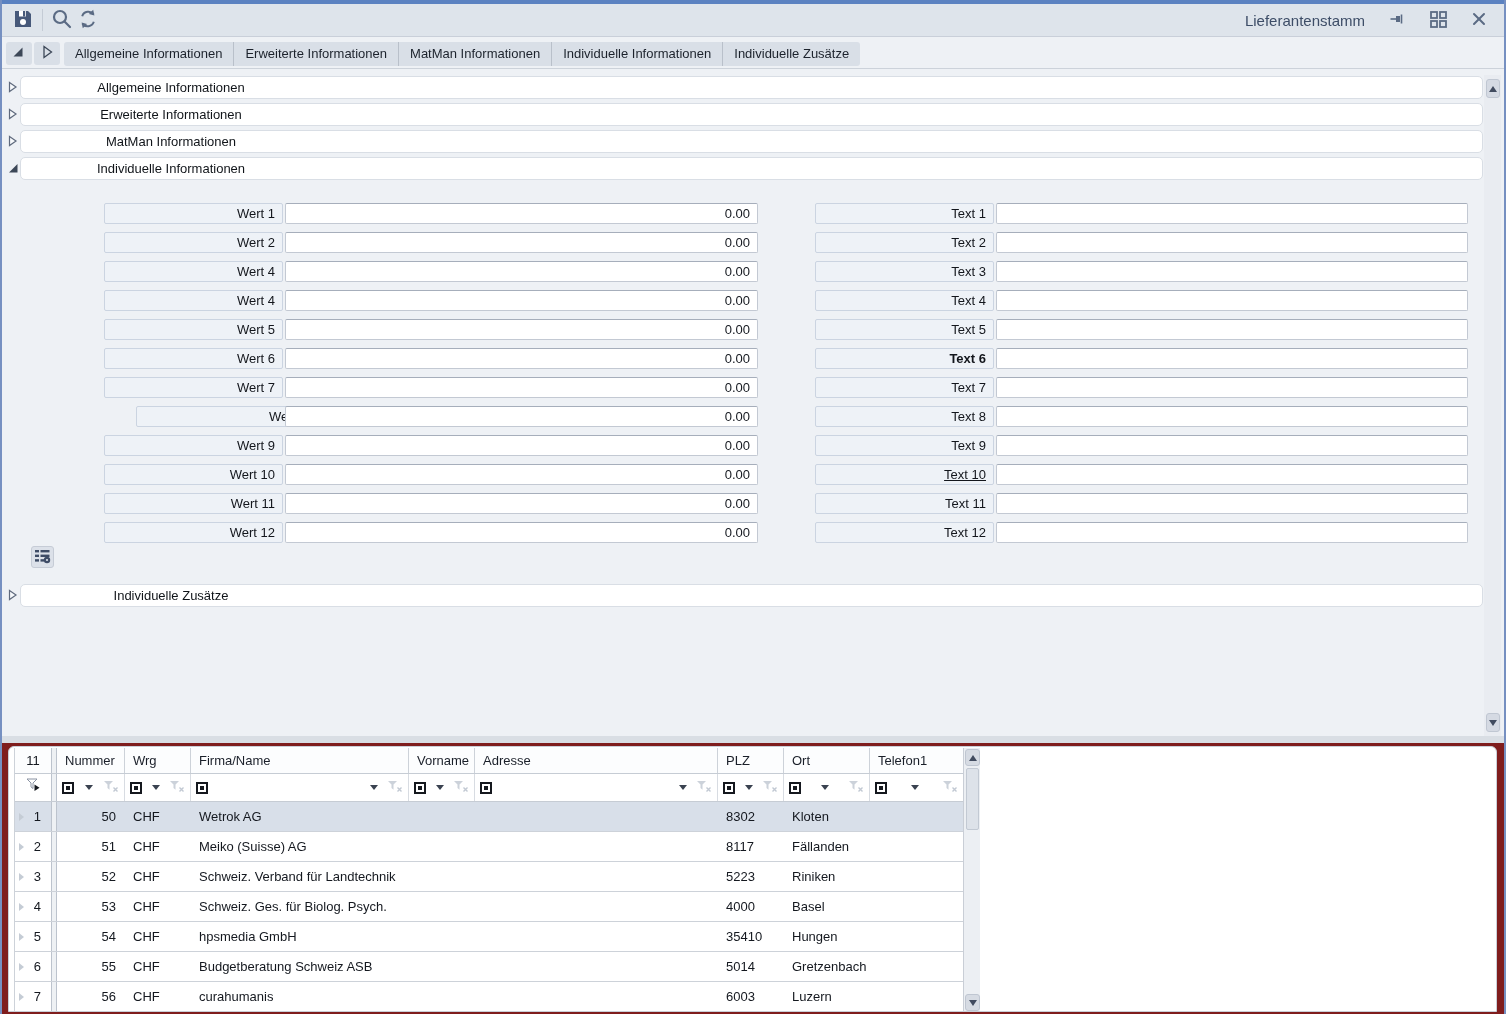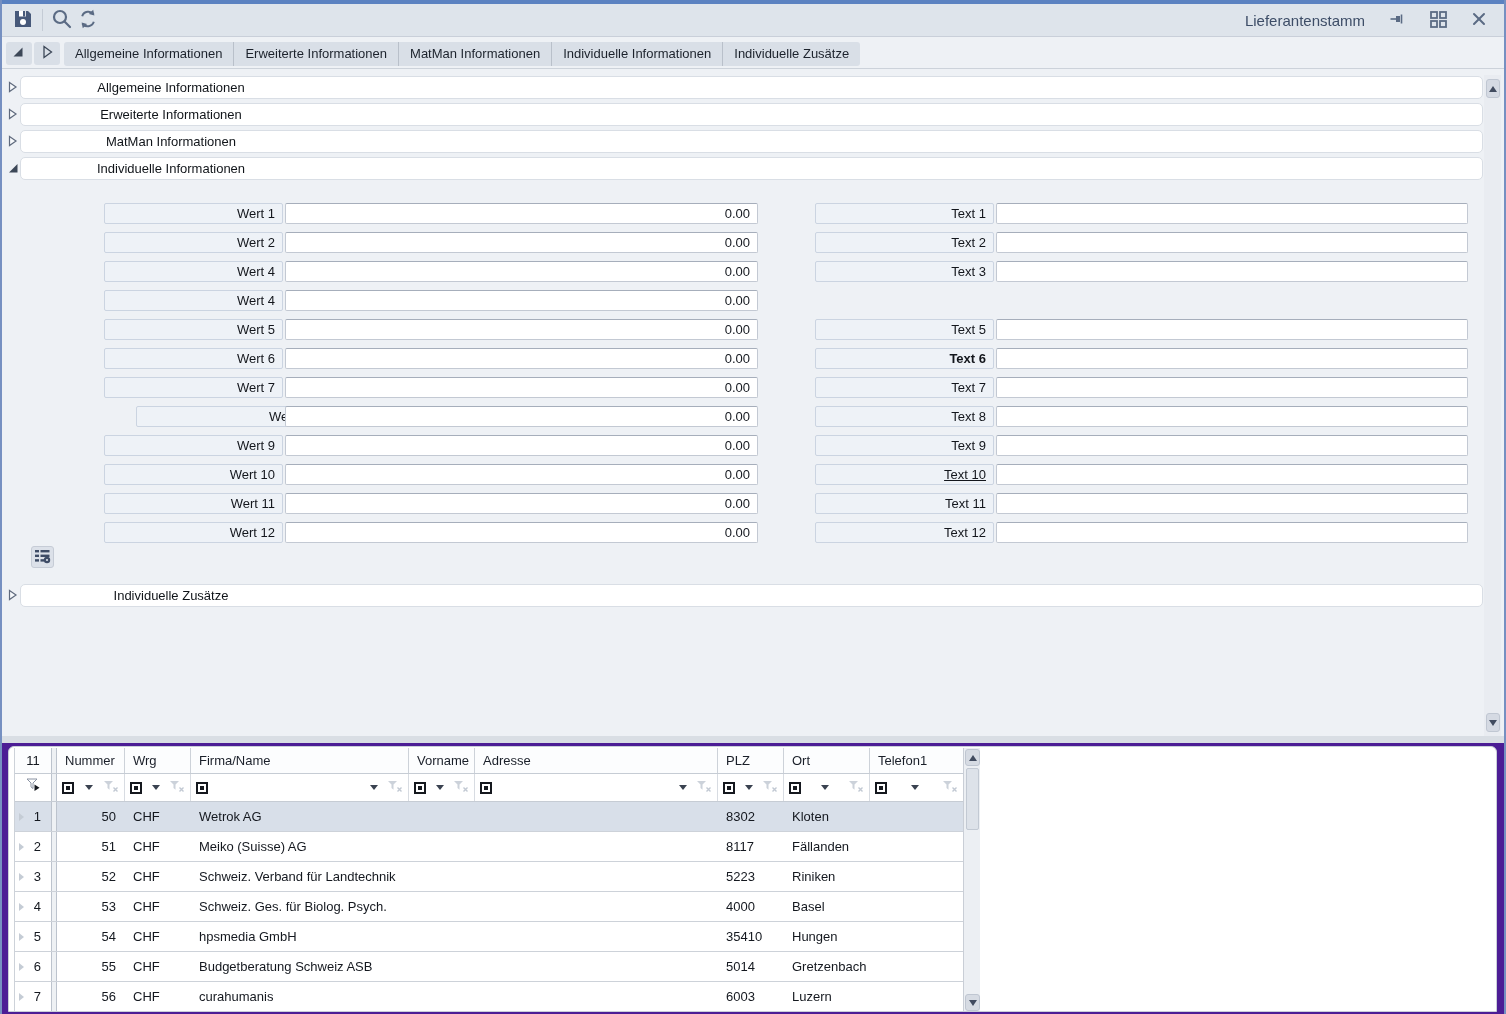--- a/index.html
+++ b/index.html
@@ -58,21 +58,21 @@
            border:1px solid #c0c7d2; border-radius:3px; display:flex; align-items:center;
            justify-content:center; cursor:pointer; }
   .msbtn.up { top:4px; } .msbtn.down { bottom:4px; }
   .arr-up { width:0; height:0; border-left:4.5px solid transparent; border-right:4.5px solid transparent;
             border-bottom:6px solid #414b5f; }
   .arr-down { width:0; height:0; border-left:4.5px solid transparent; border-right:4.5px solid transparent;
               border-top:6px solid #414b5f; }
 
   
   .splitter { position:absolute; top:736px; left:0; right:0; height:7px; background:#d9dee4; cursor:row-resize; }
-  .lower { position:absolute; top:743px; left:0; right:0; height:271px; background:#4c1d95;padding-left:7px; }
+  .lower { position:absolute; top:743px; left:0; right:0; height:271px; background:#7f1d1d;padding-left:7px; }
   .panel { position:absolute; left:8px; right:9px; top:3px; height:266px; background:#ffffff;
            border:1px solid #c9cfd8; border-radius:6px 6px 0 0; overflow:hidden; }
 
   
   .grid { position:absolute; left:5px; top:1px; display:flex; }
   #gtable { width:949px; border-left:1px solid #cdd2d9; background:#fff; }
   .ghead, .gfilter, .grow { display:flex; width:100%; }
   .ghead { height:26px; background:#fcfdfe; border-bottom:1px solid #c6ccd4; }
   .gc { flex:none; overflow:hidden; white-space:nowrap; }
   .ghcell { border-right:1px solid #cdd2d9; line-height:25px; padding-left:8px; color:#1a1f29; cursor:pointer; }
@@ -278,20 +278,24 @@
           <div class="finput" style="left: 994px; width: 472px;"></div>
         </div>
         <div class="frow" style="top: 29px; left: 0px; width: 100%;">
           <div class="flabel" style="left: 813px;">Text 2</div>
           <div class="finput" style="left: 994px; width: 472px;"></div>
         </div>
         <div class="frow" style="top: 58px; left: 0px; width: 100%;">
           <div class="flabel" style="left: 813px;">Text 3</div>
           <div class="finput" style="left: 994px; width: 472px;"></div>
         </div>
+        <div class="frow" style="top: 87px; left: 0px; width: 100%;">
+          <div class="flabel" style="left: 813px;">Text 4</div>
+          <div class="finput" style="left: 994px; width: 472px;"></div>
+        </div>
         <div class="frow" style="top: 116px; left: 0px; width: 100%;">
           <div class="flabel" style="left: 813px;">Text 5</div>
           <div class="finput" style="left: 994px; width: 472px;"></div>
         </div>
         <div class="frow" style="top: 145px; left: 0px; width: 100%; font-weight: bold;">
           <div class="flabel" style="left: 813px;">Text 6</div>
           <div class="finput" style="left: 994px; width: 472px;"></div>
         </div>
         <div class="frow" style="top: 174px; left: 0px; width: 100%;">
           <div class="flabel" style="left: 813px;">Text 7</div>

